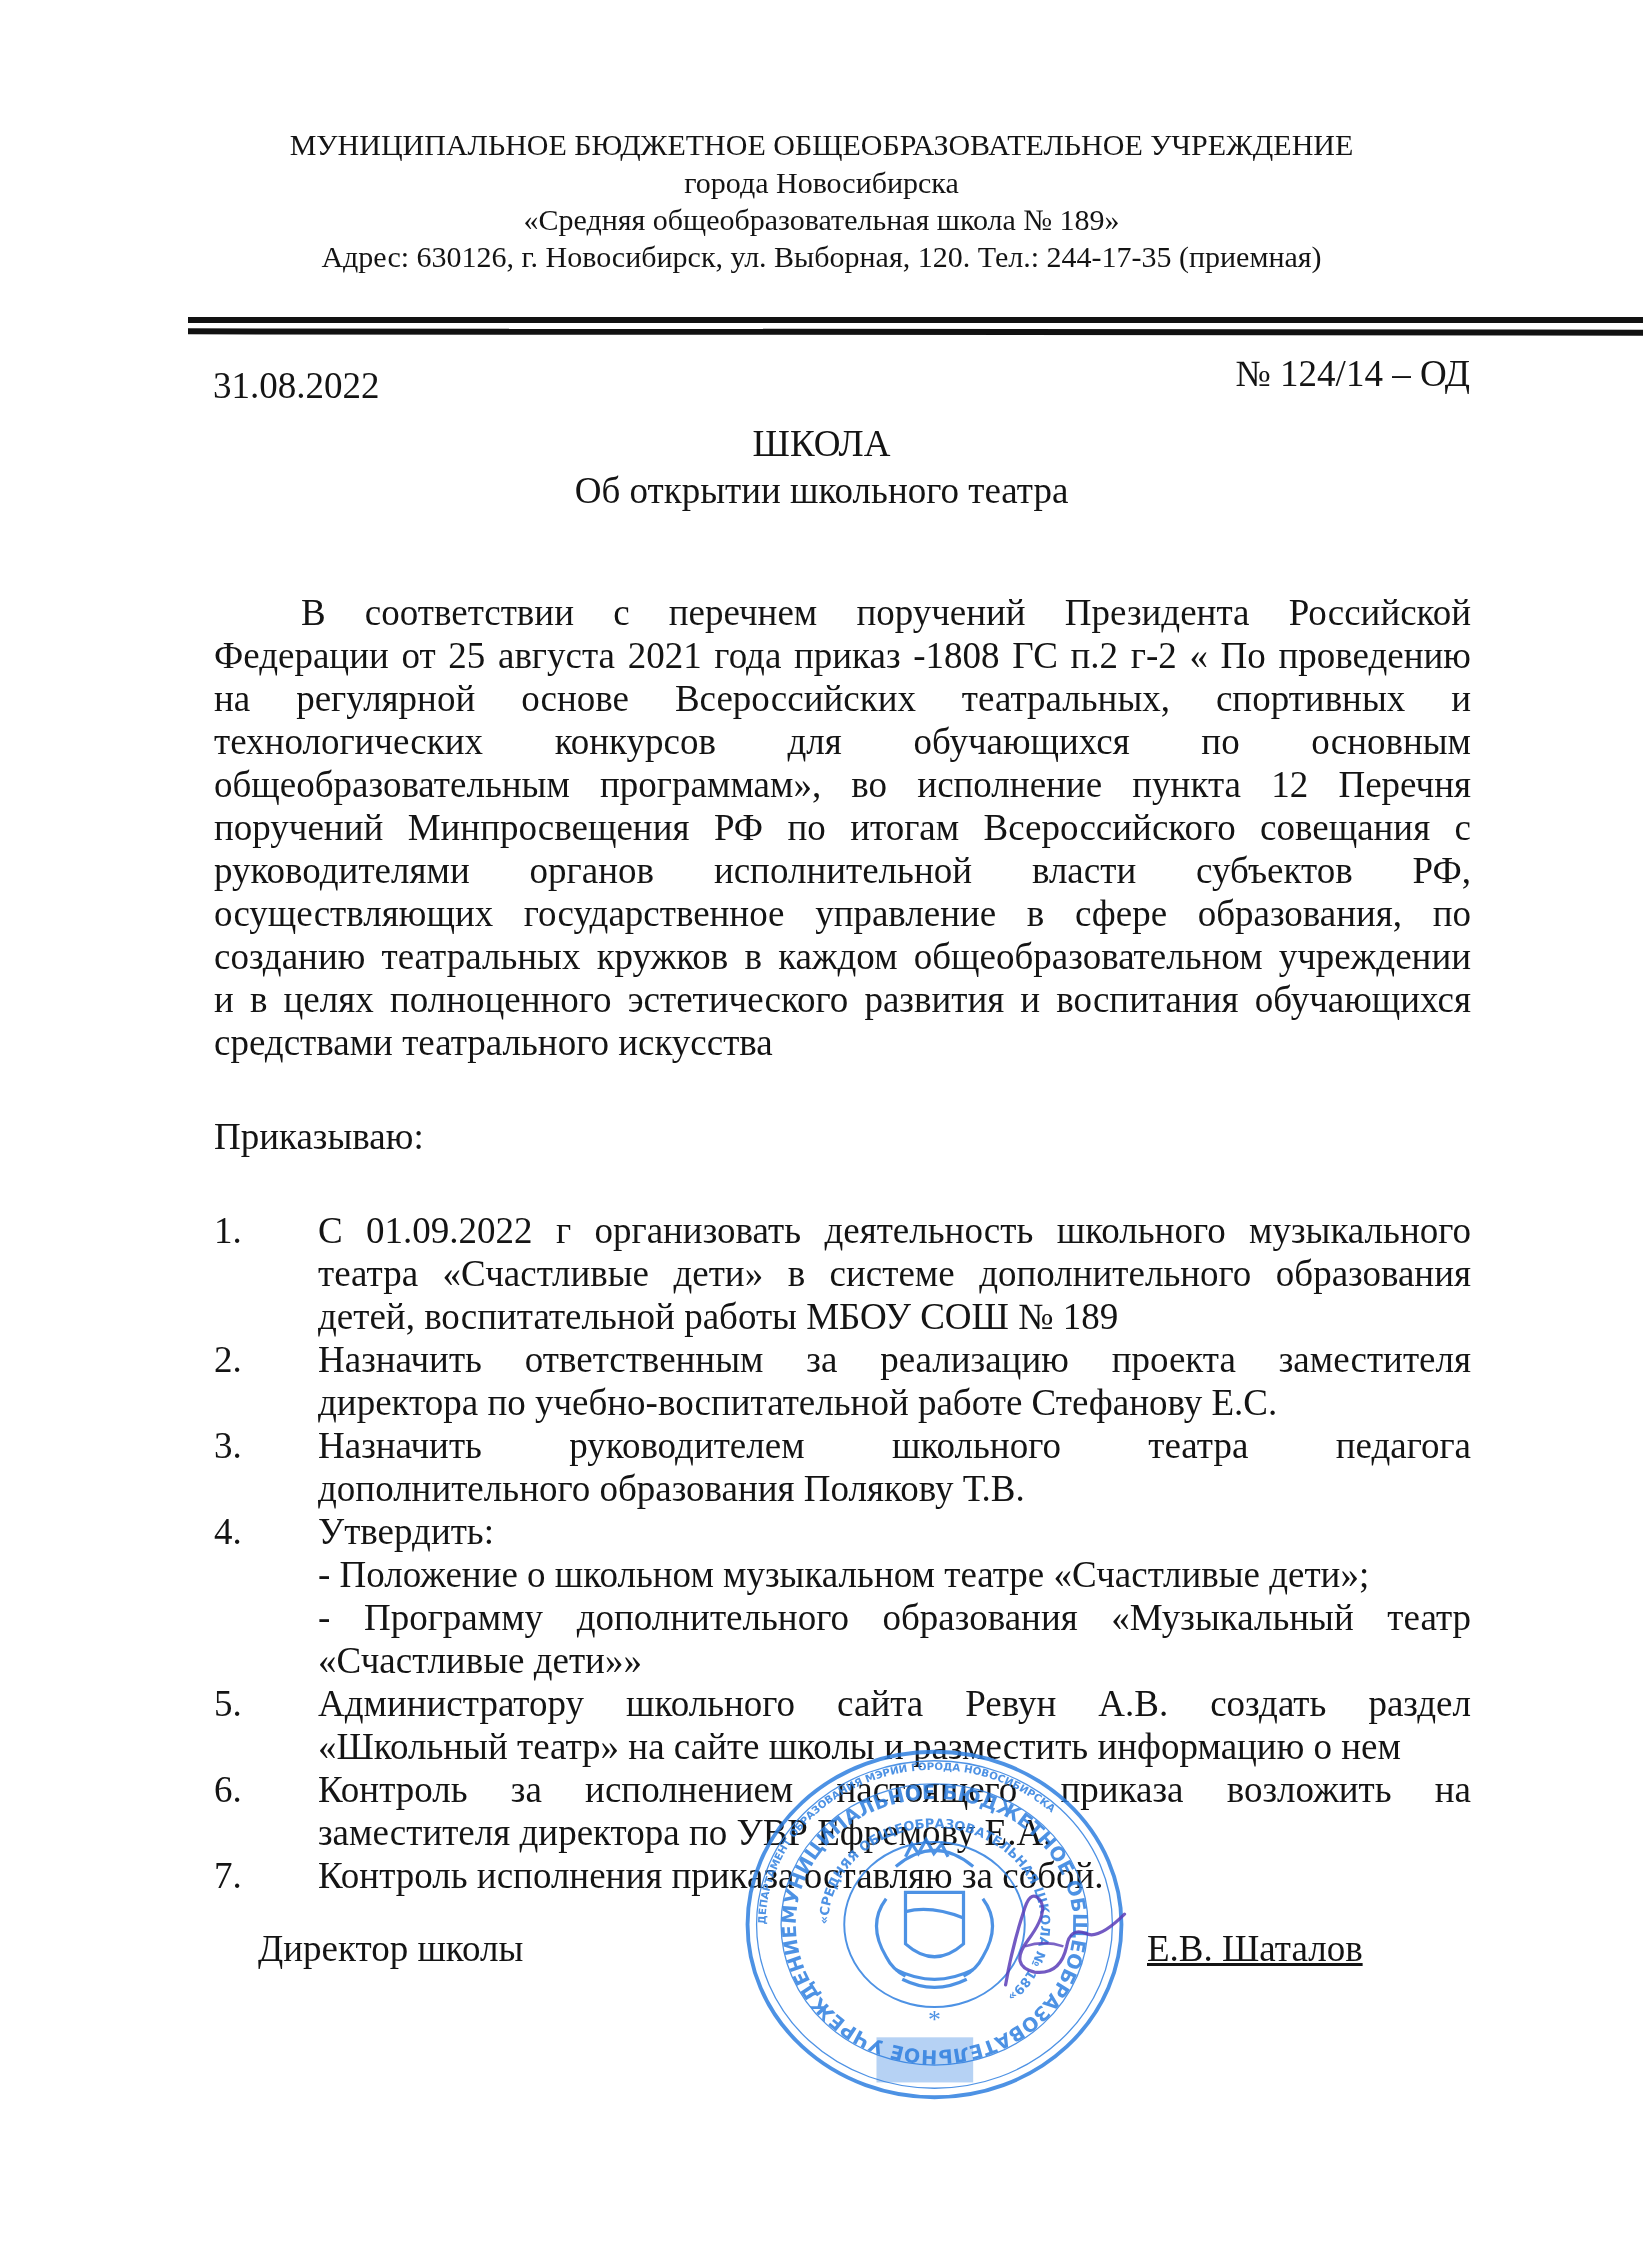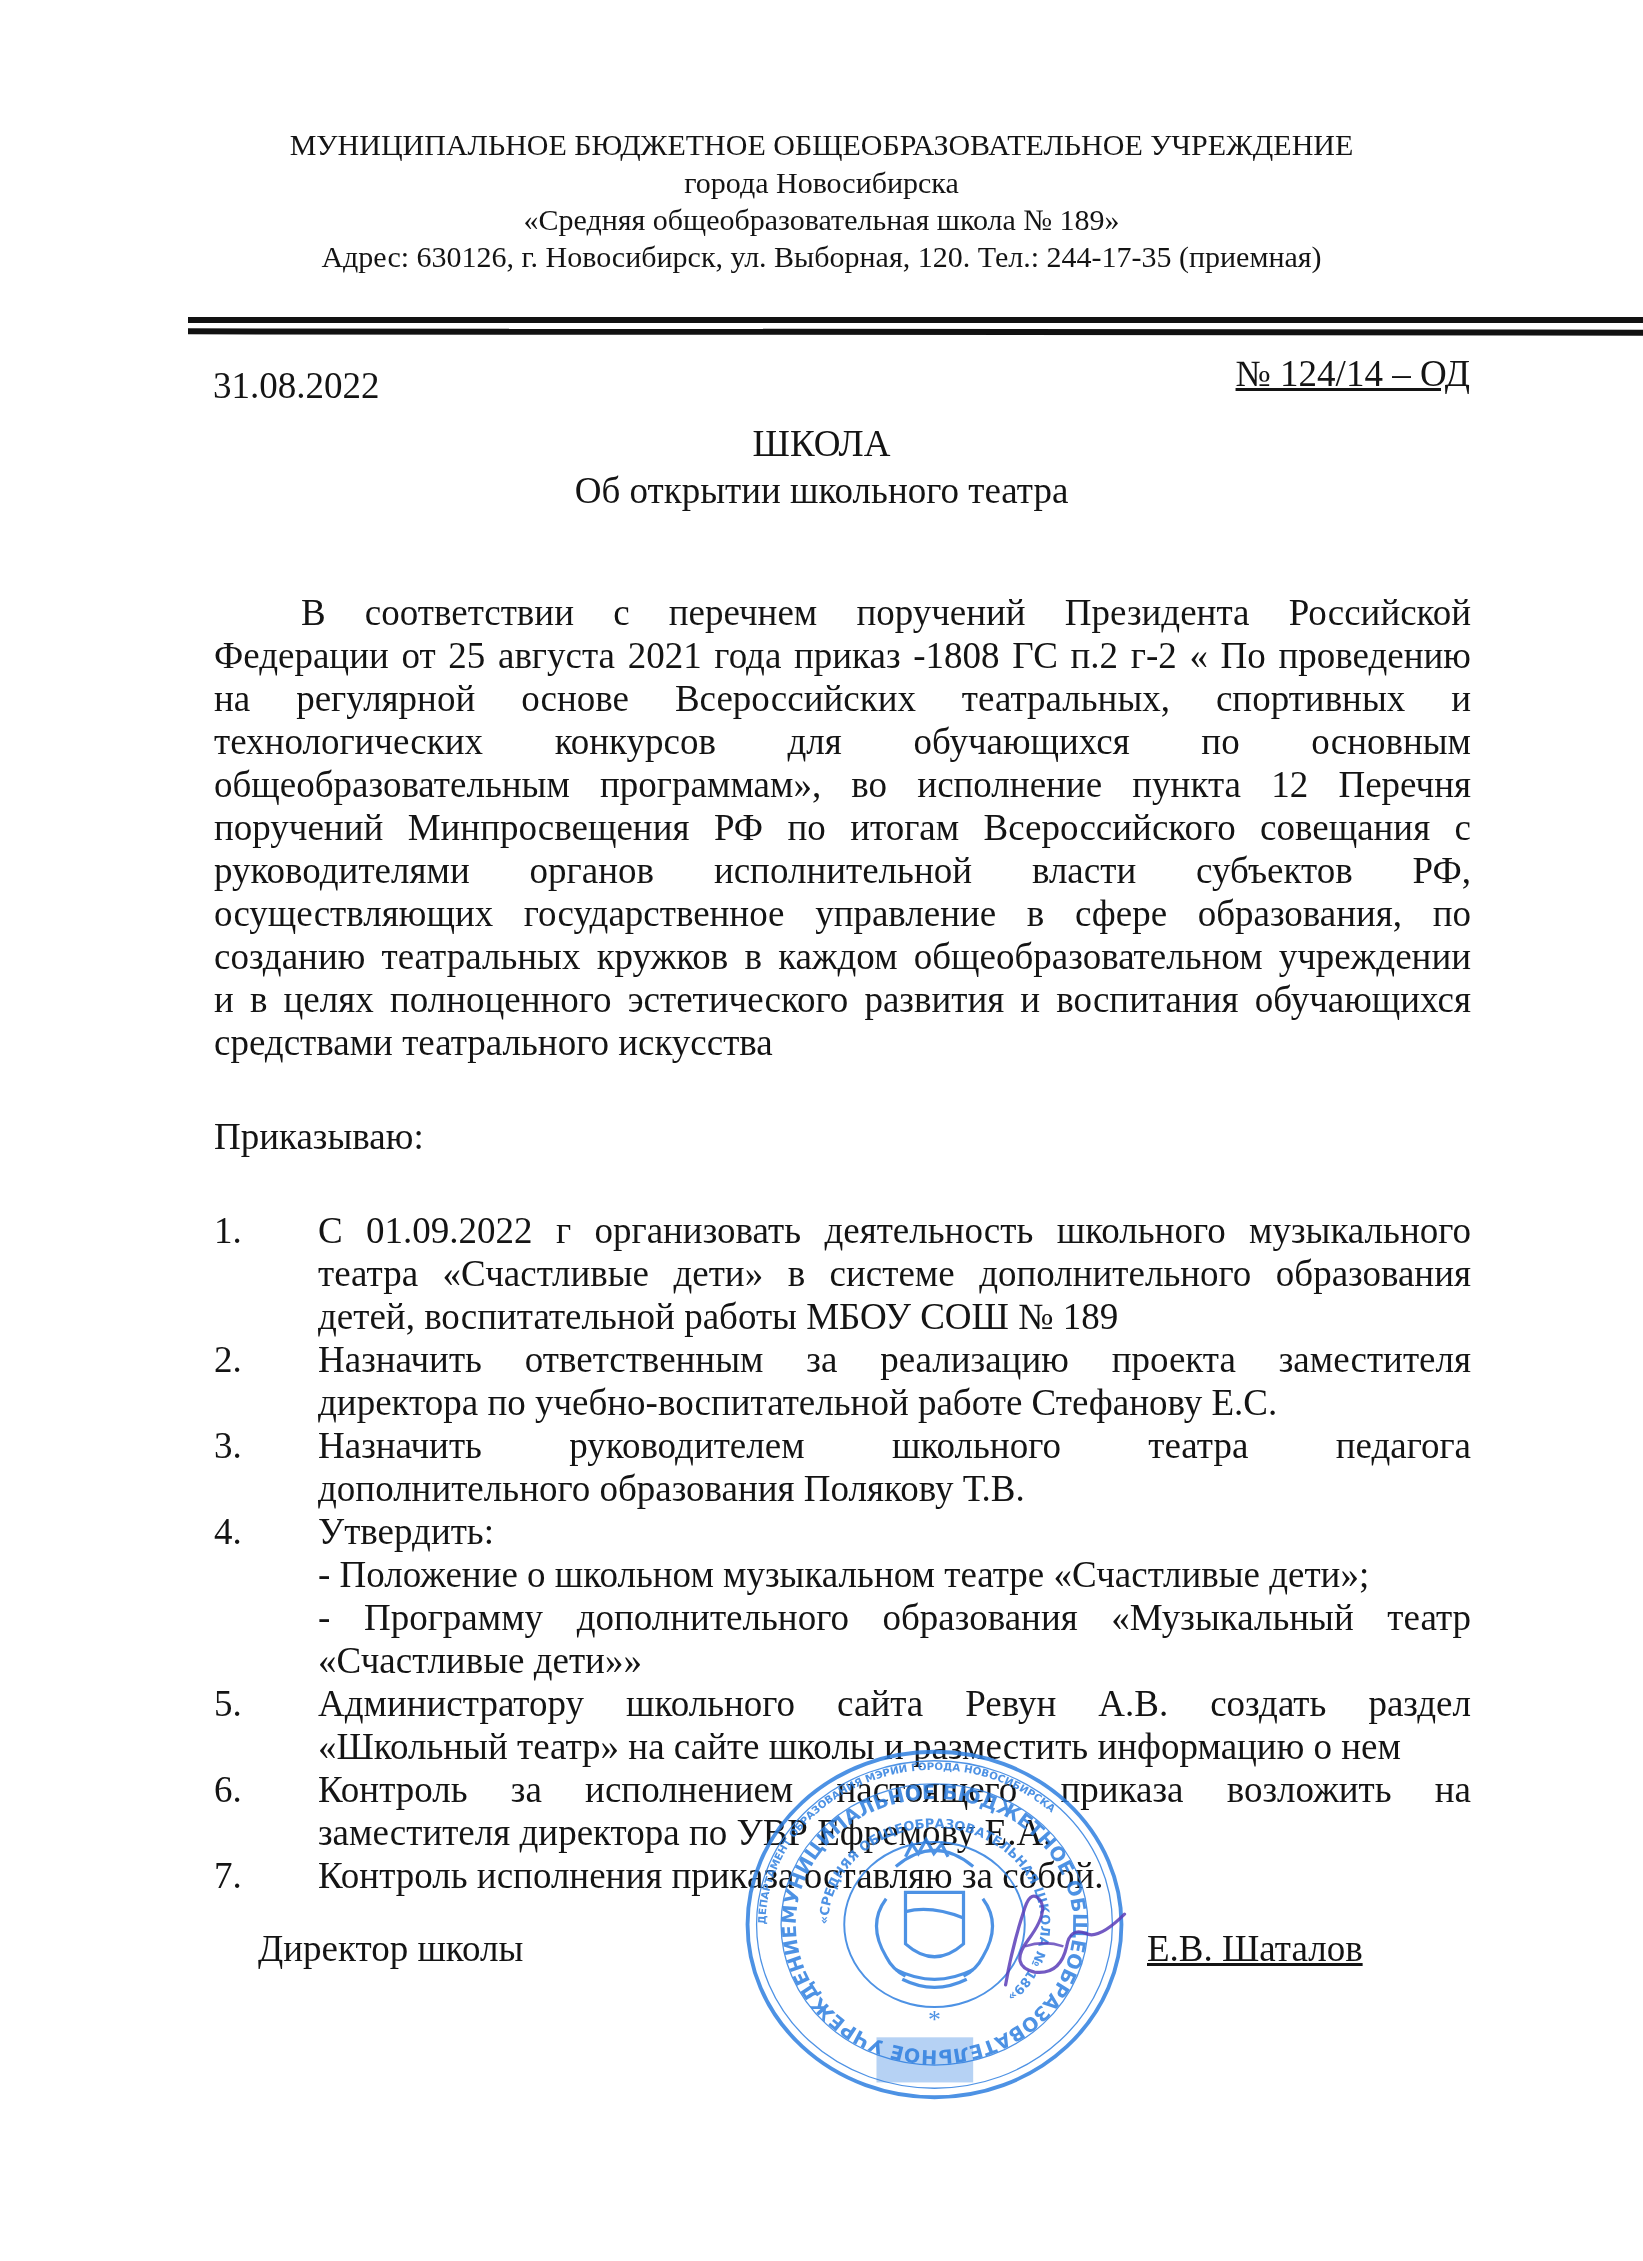--- a/index.html
+++ b/index.html
@@ -46,21 +46,21 @@
 
   <div class="abs center hdr" style="top:126px;">МУНИЦИПАЛЬНОЕ БЮДЖЕТНОЕ ОБЩЕОБРАЗОВАТЕЛЬНОЕ УЧРЕЖДЕНИЕ</div>
   <div class="abs center hdr" style="top:164px;">города Новосибирска</div>
   <div class="abs center hdr" style="top:201px;">«Средняя общеобразовательная школа № 189»</div>
   <div class="abs center hdr" style="top:238px;">Адрес: 630126, г. Новосибирск, ул. Выборная, 120. Тел.: 244-17-35 (приемная)</div>
 
   <div id="rule1"></div>
   <div id="rule2"></div>
 
   <div class="abs body-text" style="left:213px; top:352px;margin-top:12px;">31.08.2022</div>
-  <div class="abs body-text" style="right:173px; top:352px;text-decoration:underline;">№ 124/14 – ОД</div>
+  <div class="abs body-text" style="right:173px; top:352px;">№ 124/14 – ОД</div>
 
   <div class="abs center body-text" style="top:422px;">ШКОЛА</div>
   <div class="abs center body-text" style="top:469px;">Об открытии школьного театра</div>
 
   <div id="para" class="body-text">
     <span class="just l0">В соответствии с перечнем поручений Президента Российской</span>
     <span class="just">Федерации от 25 августа 2021 года приказ -1808 ГС п.2 г-2 « По проведению</span>
     <span class="just">на регулярной основе Всероссийских театральных, спортивных и</span>
     <span class="just">технологических конкурсов для обучающихся по основным</span>
     <span class="just">общеобразовательным программам», во исполнение пункта 12 Перечня</span>

